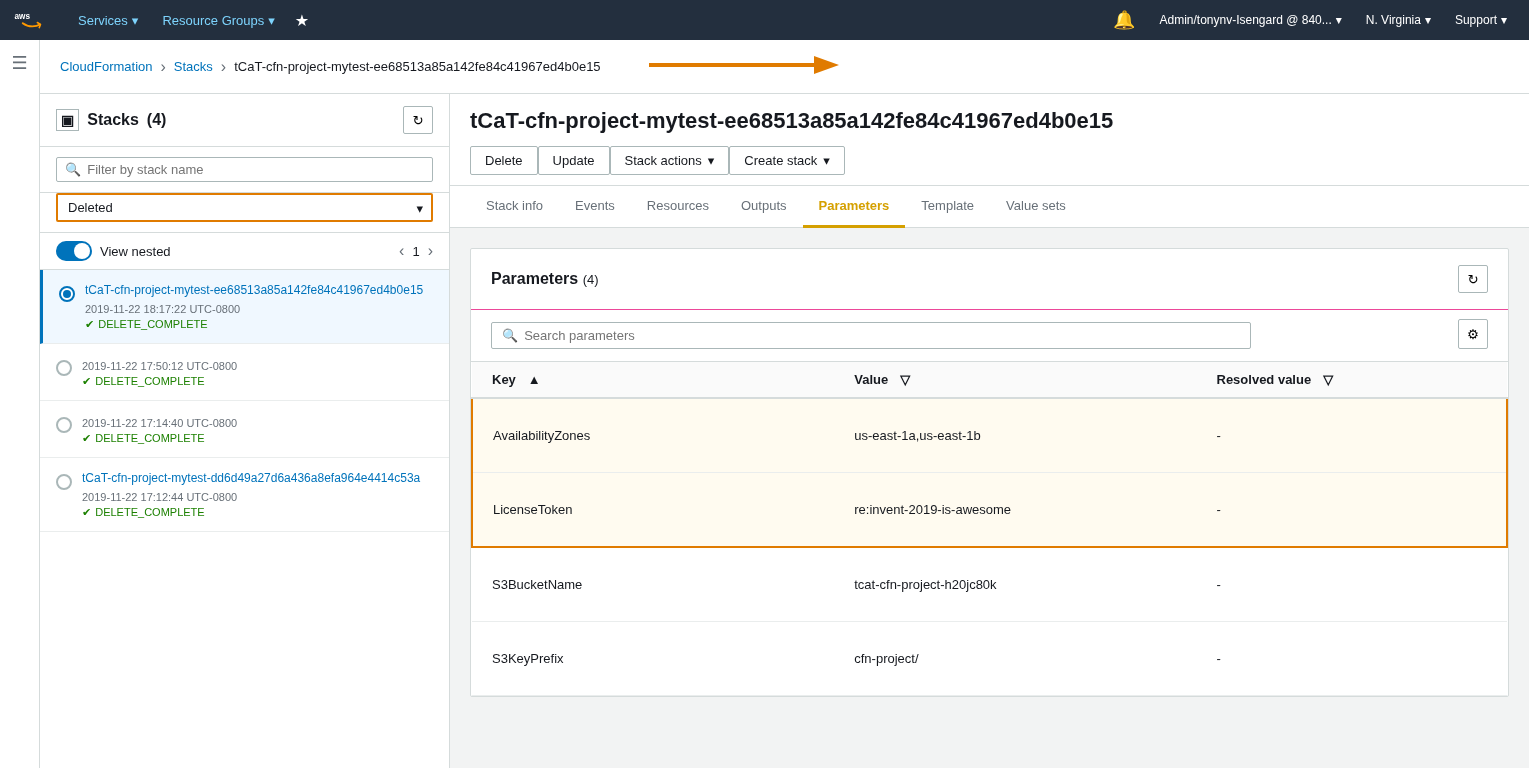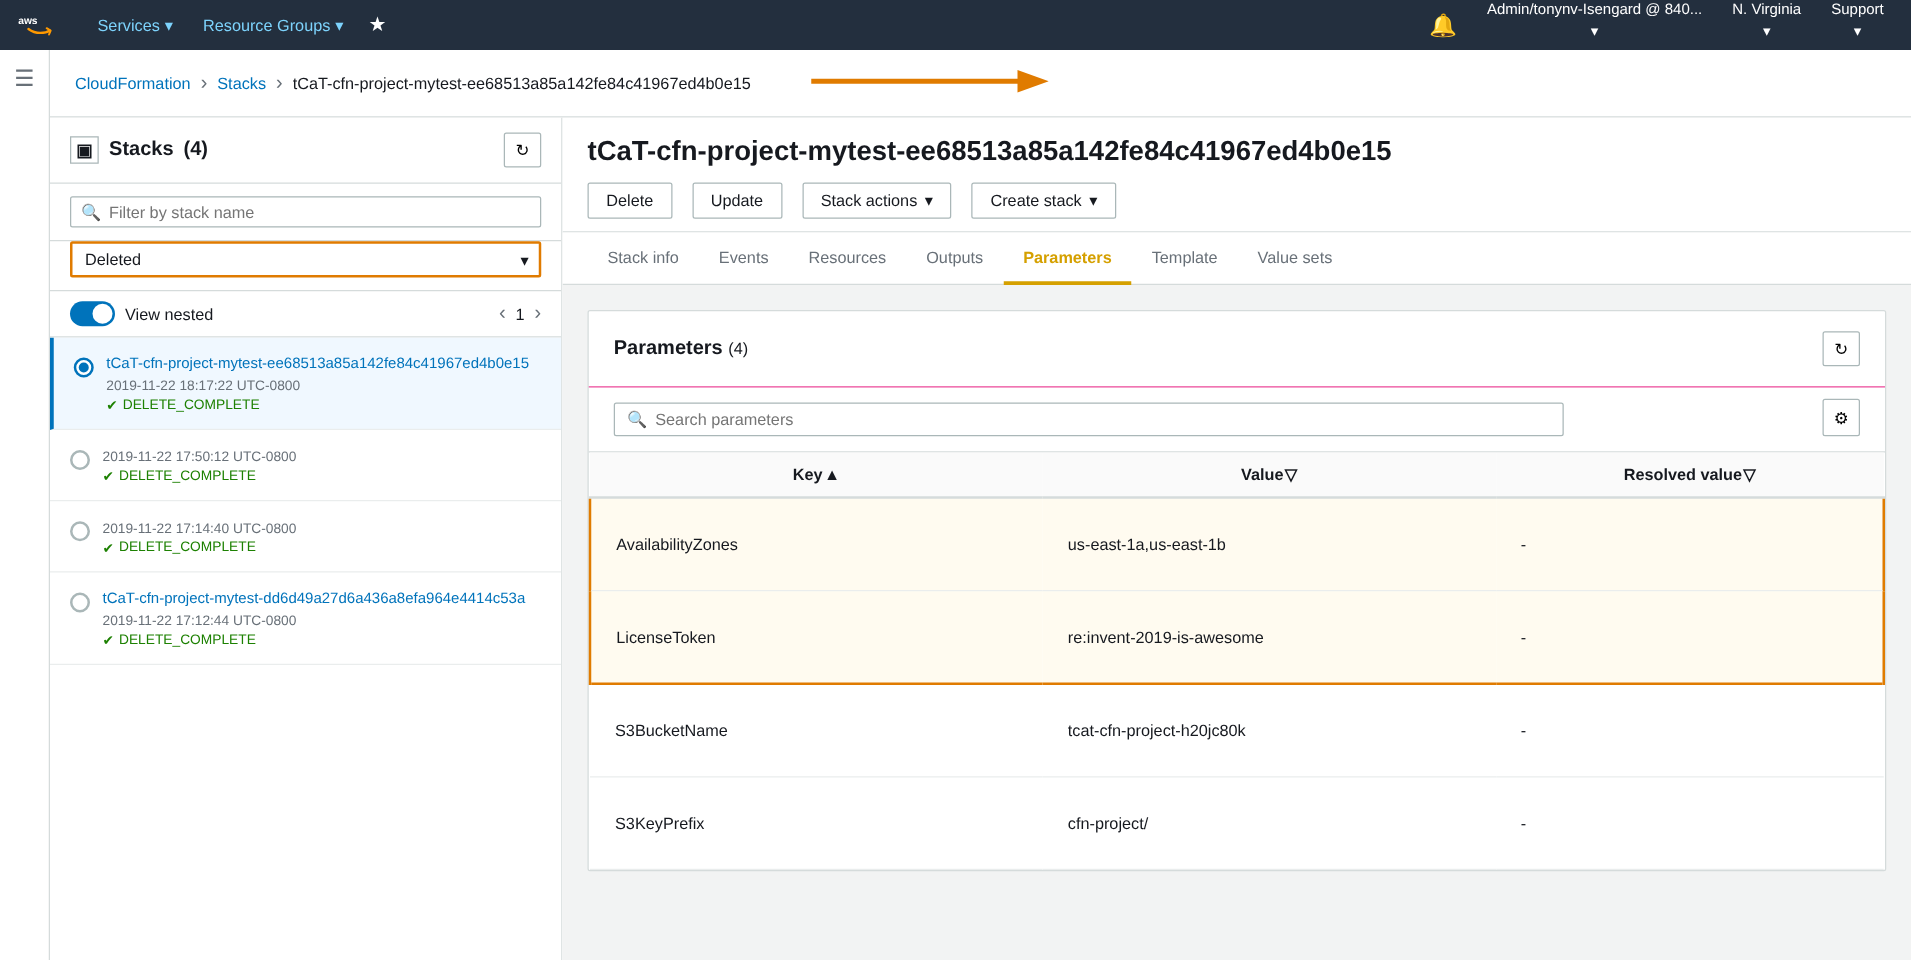--- a/index.html
+++ b/index.html
@@ -38,21 +38,20 @@
     .nav-bell { color: #fff; font-size: 18px; padding: 0 10px; cursor: pointer; }
     .nav-right-item {
       color: #fff;
       font-size: 12px;
       padding: 0 10px;
       height: 40px;
       display: flex;
       align-items: center;
       cursor: pointer;
       gap: 4px;
-      flex-direction: column;
     }
 
     
     .app-layout { display: flex; height: calc(100vh - 40px); }
 
     
     .sidebar-toggle {
       width: 40px;
       background: #fff;
       border-right: 1px solid #d5dbdb;
@@ -223,21 +222,21 @@
       display: flex;
       flex-direction: column;
       overflow: hidden;
       background: #fff;
     }
     .right-header {
       padding: 14px 20px 10px;
       border-bottom: 1px solid #d5dbdb;
     }
     .stack-title { font-size: 22px; font-weight: 700; margin-bottom: 12px; word-break: break-all; }
-    .action-bar { display: flex; align-items: flex-start; gap: 16px; }
+    .action-bar { display: flex; align-items: flex-start; gap: 0; }
     .btn {
       padding: 6px 14px;
       font-size: 13px;
       border-radius: 2px;
       cursor: pointer;
       display: flex;
       align-items: center;
       gap: 6px;
     }
     .btn-secondary {
@@ -316,21 +315,21 @@
     }
     .params-table td {
       padding: 29px 20px;
       font-size: 13px;
       border-bottom: 1px solid #eaeded;
       vertical-align: top;
     }
     .col-key { width: 35%; }
     .col-value { width: 35%; }
     .col-resolved { width: 30%; }
-    .th-sort { display: flex; align-items: center; gap: 1px; cursor: pointer; justify-content: center; }
+    .th-sort { display: flex; align-items: center; gap: 12px; cursor: pointer; }
 
     .gear-btn {
       width: 30px;
       height: 30px;
       border: 1px solid #aab7b8;
       background: #fff;
       border-radius: 2px;
       display: flex;
       align-items: center;
       justify-content: center;

